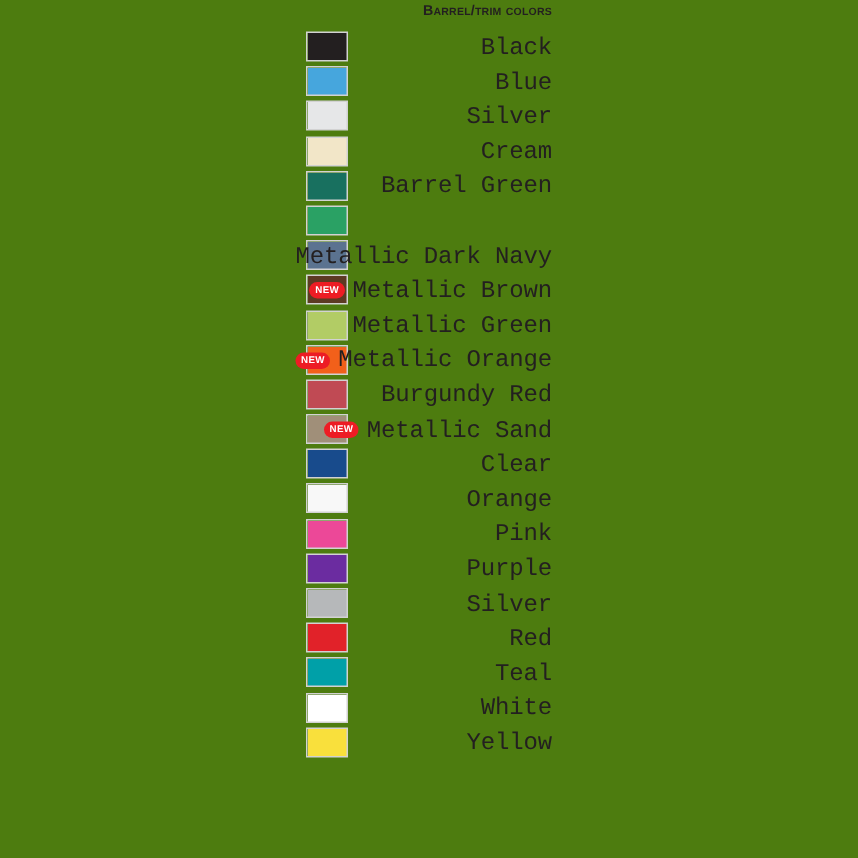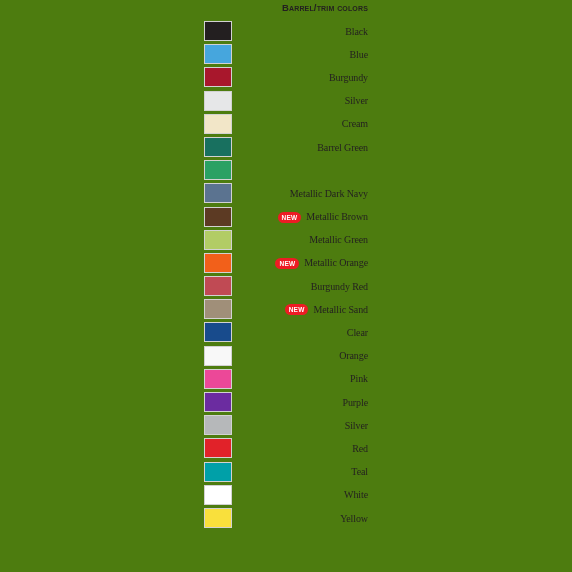--- a/index.html
+++ b/index.html
@@ -78,22 +78,22 @@
     width: 368px;
     height: 23.2px;
     display: flex;
     align-items: center;
     justify-content: flex-end;
     gap: 5px;
     white-space: nowrap;
   }
 
   .row-label {
-    font-family: Liberation Serif, serif;
-    font-size: 10px;
+    font-family: Liberation Mono, monospace;
+    font-size: 16px;
     line-height: 14px;
     color: #231f20;
     letter-spacing: -0.1px;
   }
 
   .new-badge {
     display: inline-block;
     background: #ed1c24;
     color: #ffffff;
     font-family: "Liberation Sans", sans-serif;
@@ -126,28 +126,20 @@
       <div class="color-row">
         <div class="swatch-cell">
           <div class="swatch" style="background-color: rgb(70, 166, 221);"></div>
         </div>
         <div class="label-cell">
           <span class="row-label">Blue</span>
         </div>
       </div>
       <div class="color-row">
         <div class="swatch-cell">
-          <div class="swatch" style="background-color: rgb(168, 23, 44);"></div>
-        </div>
-        <div class="label-cell">
-          <span class="row-label">Burgundy</span>
-        </div>
-      </div>
-      <div class="color-row">
-        <div class="swatch-cell">
           <div class="swatch" style="background-color: rgb(230, 231, 232);"></div>
         </div>
         <div class="label-cell">
           <span class="row-label">Silver</span>
         </div>
       </div>
       <div class="color-row">
         <div class="swatch-cell">
           <div class="swatch" style="background-color: rgb(242, 230, 200);"></div>
         </div>

